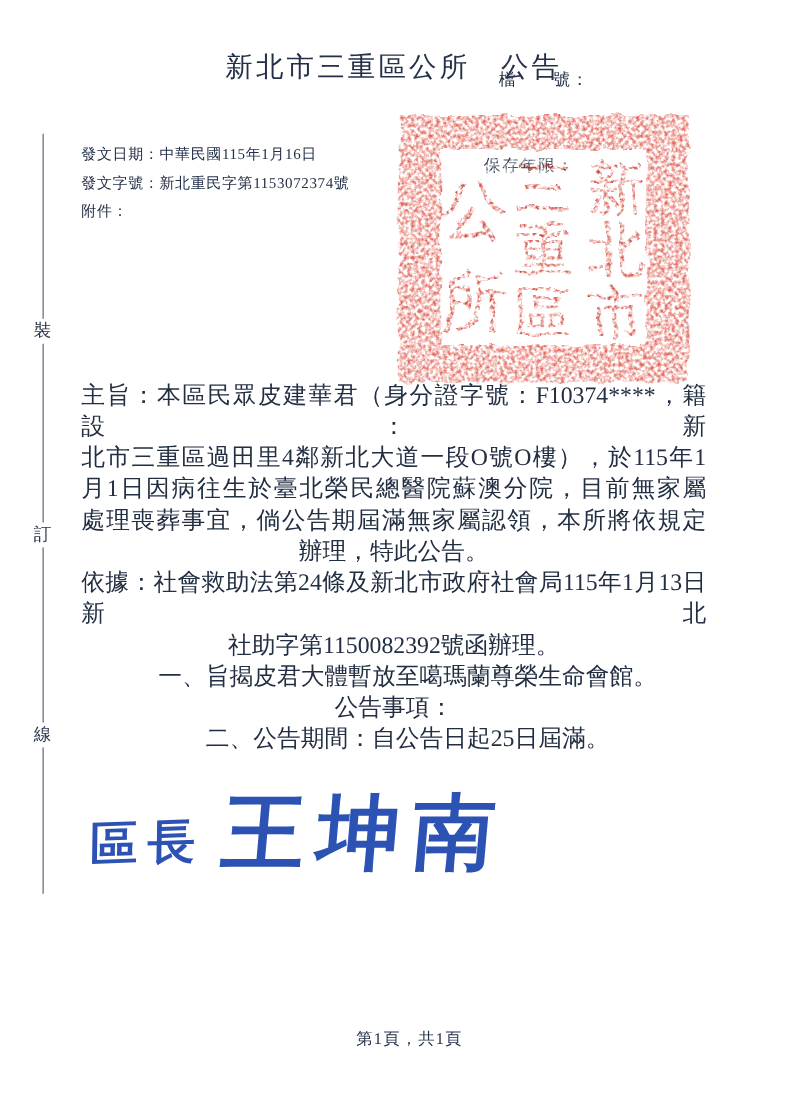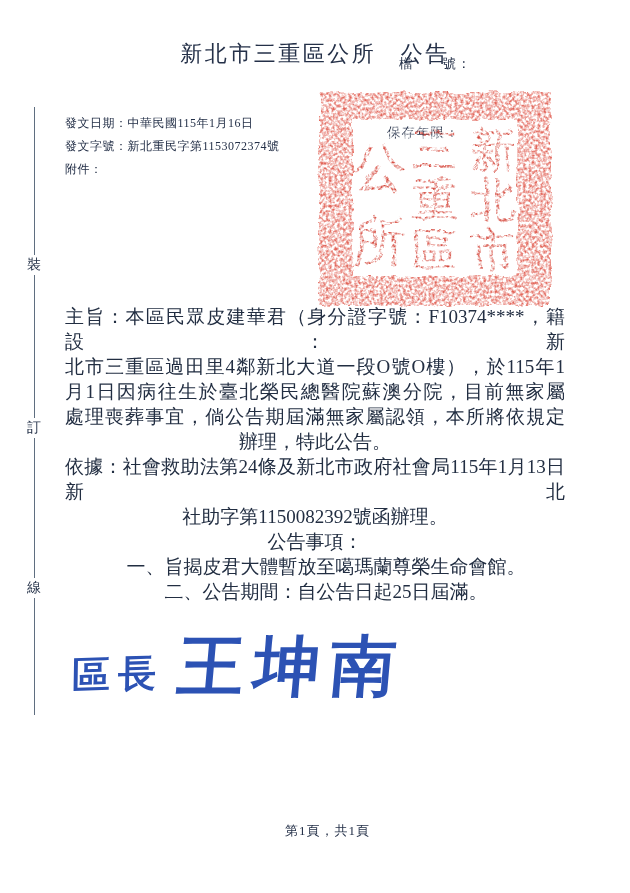--- a/index.html
+++ b/index.html
@@ -182,22 +182,22 @@
       <div class="bline fill hang">北市三重區過田里4鄰新北大道一段O號O樓），於115年1</div>
       <div class="bline fill hang">月1日因病往生於臺北榮民總醫院蘇澳分院，目前無家屬</div>
       <div class="bline fill hang">處理喪葬事宜，倘公告期屆滿無家屬認領，本所將依規定</div>
       <div class="bline hang">辦理，特此公告。</div>
     </div>
     <div>
       <div class="bline fill">依據：社會救助法第24條及新北市政府社會局115年1月13日新北</div>
       <div class="bline hang">社助字第1150082392號函辦理。</div>
     </div>
     <div>
+      <div class="bline item">一、旨揭皮君大體暫放至噶瑪蘭尊榮生命會館。</div>
       <div class="bline">公告事項：</div>
-      <div class="bline item">一、旨揭皮君大體暫放至噶瑪蘭尊榮生命會館。</div>
       <div class="bline item">二、公告期間：自公告日起25日屆滿。</div>
     </div>
   </div>
 
   <div class="signature">
     <span class="sig-title">區長</span>
     <span class="sig-name">王坤南</span>
   </div>
 
   <div class="page-footer">第1頁，共1頁</div>

